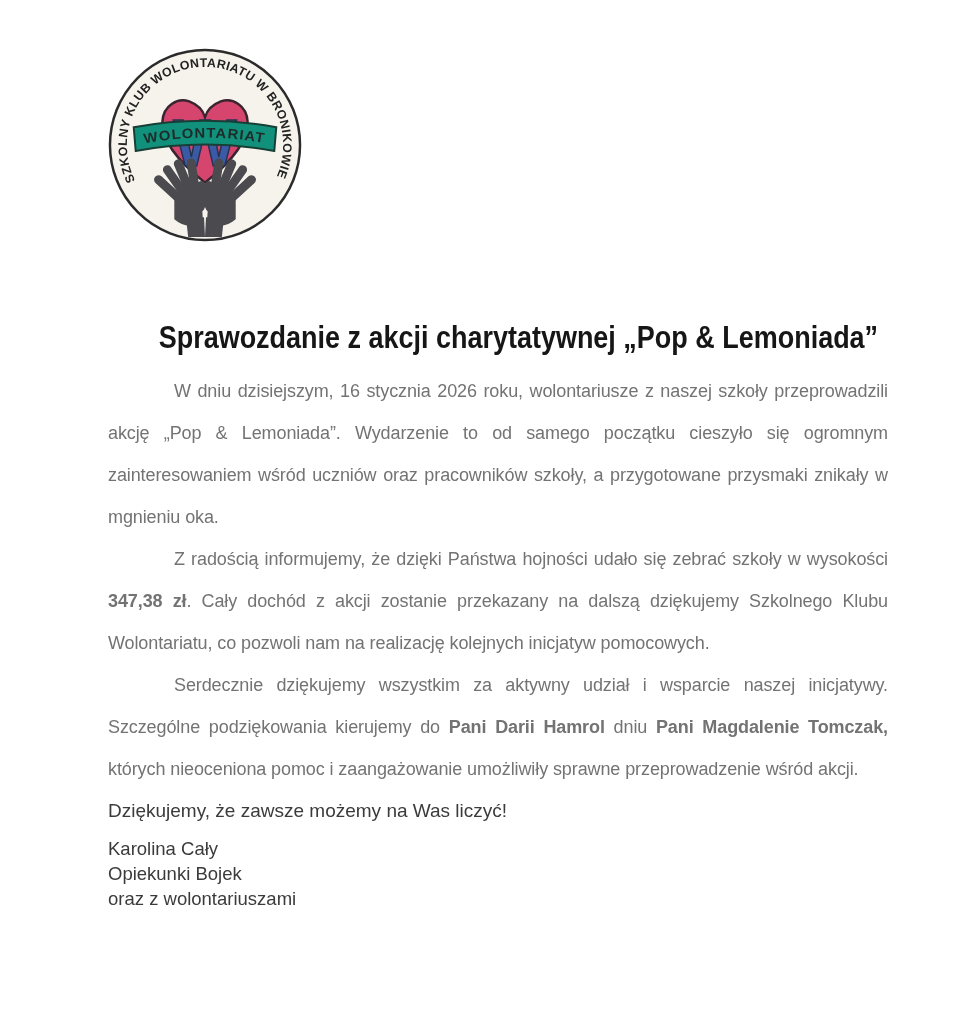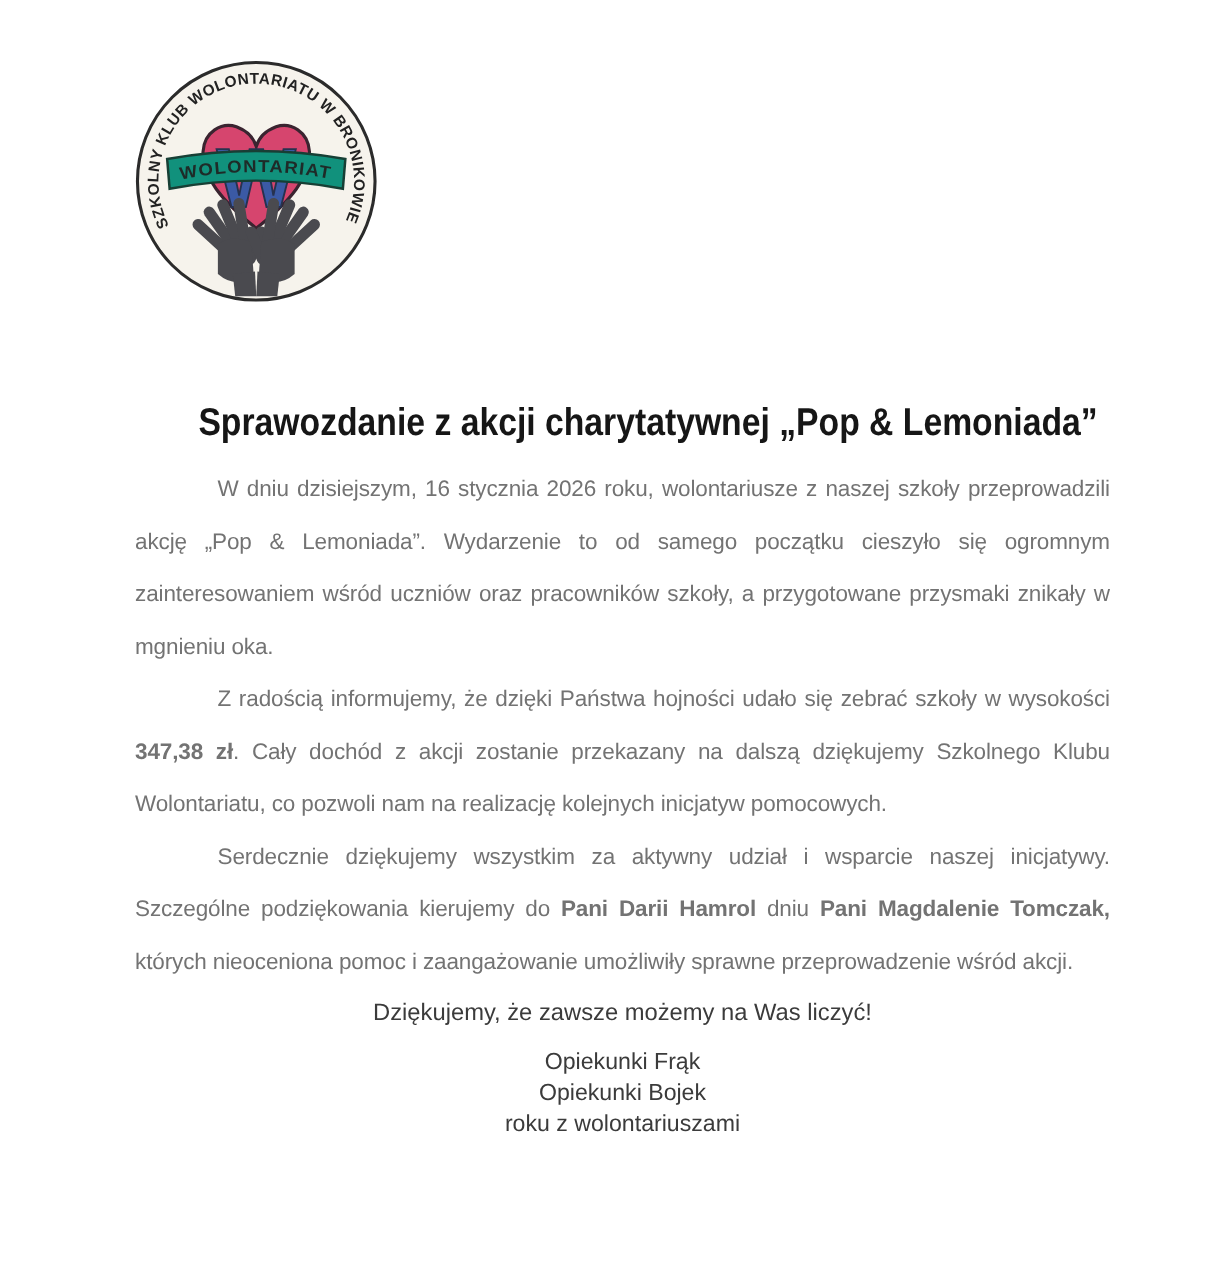--- a/index.html
+++ b/index.html
@@ -15,21 +15,21 @@
   }
   .bodytext {
     position:absolute; left:108px; top:370px; width:780px;
     font-size:18px; line-height:42px; color:#737373;
     text-align:justify; letter-spacing:-0.1px;
   }
   .bodytext p { margin:0; text-indent:66px; }
   .bodytext .b { font-weight:700; }
   .closing {
     position:absolute; left:108px; top:797px; width:780px;
-    text-align:center; color:#3b3b3b;
+    text-align:left; color:#3b3b3b;
   }
   .closing p { margin:0; }
   .closing .thanks { font-size:19px; line-height:27px; margin:0 0 12px 0; }
   .closing .sig { font-size:18.5px; line-height:25px; }
 </style>
 </head>
 <body>
 
 <div class="page">
 
@@ -76,18 +76,18 @@
   <h1 class="doc-title">Sprawozdanie z akcji charytatywnej „Pop &amp; Lemoniada”</h1>
 
   <div class="bodytext">
     <p><span>W dniu dzisiejszym, 16 stycznia 2026 roku, wolontariusze z naszej szkoły przeprowadzili akcję „Pop &amp; Lemoniada”. Wydarzenie to od samego początku cieszyło się ogromnym zainteresowaniem wśród uczniów oraz pracowników szkoły, a przygotowane przysmaki znikały w mgnieniu oka.</span></p>
     <p><span>Z radością informujemy, że dzięki Państwa hojności udało się zebrać szkoły w wysokości </span><span class="b">347,38 zł</span><span>. Cały dochód z akcji zostanie przekazany na dalszą dziękujemy Szkolnego Klubu Wolontariatu, co pozwoli nam na realizację kolejnych inicjatyw pomocowych.</span></p>
     <p><span>Serdecznie dziękujemy wszystkim za aktywny udział i wsparcie naszej inicjatywy. Szczególne podziękowania kierujemy do </span><span class="b">Pani Darii Hamrol</span><span> dniu </span><span class="b">Pani Magdalenie Tomczak,</span><span> których nieoceniona pomoc i zaangażowanie umożliwiły sprawne przeprowadzenie wśród akcji.</span></p>
   </div>
 
   <div class="closing">
     <p class="thanks">Dziękujemy, że zawsze możemy na Was liczyć!</p>
-    <p class="sig">Opiekunki Frąk</p>
+    <p class="sig">Karolina Cały</p>
     <p class="sig">Opiekunki Bojek</p>
-    <p class="sig">roku z wolontariuszami</p>
+    <p class="sig">oraz z wolontariuszami</p>
   </div>
 
 </div>
 
 </body></html>

